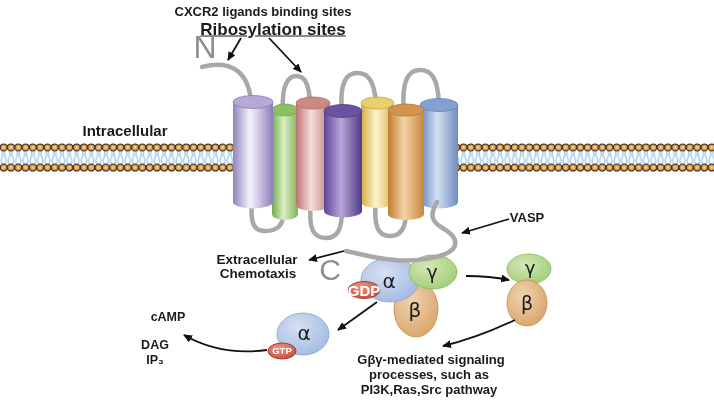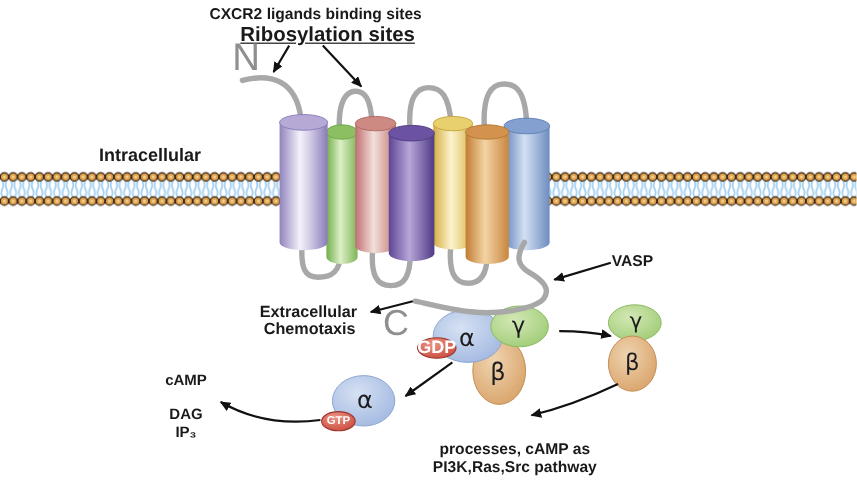--- a/index.html
+++ b/index.html
@@ -178,25 +178,26 @@
   <div class="terminus" style="left:205px; top:47px; font-size:32px;">N</div>
   <div class="terminus" style="left:330px; top:270px; font-size:30px;">C</div>
 
   <div class="lbl" style="left:125px; top:130px; font-size:15px;">Intracellular</div>
 
   <div class="lbl" style="left:527px; top:217px; font-size:13px;">VASP</div>
 
   <div class="lbl" style="left:257px; top:260px; font-size:13.5px;">Extracellular</div>
   <div class="lbl" style="left:258px; top:274px; font-size:13.5px;">Chemotaxis</div>
 
-  <div class="lbl" style="left:155px; top:317px; font-size:12.5px;">cAMP</div>
+  <div class="lbl" style="left:168px; top:317px; font-size:12.5px;">cAMP</div>
   <div class="lbl" style="left:155px; top:331px; font-size:12.5px;margin-top:29px;">IP₃</div>
   <div class="lbl" style="left:155px; top:345px; font-size:12.5px;">DAG</div>
 
-  <div class="lbl" style="left:429px; top:374px; font-size:13px;">processes, cAMP as</div>
+  <div class="lbl" style="left:431px; top:359px; font-size:13px;">Gβγ-mediated signaling</div>
+  <div class="lbl" style="left:429px; top:374px; font-size:13px;">processes, such as</div>
   <div class="lbl" style="left:429px; top:389px; font-size:13px;text-align:center;">PI3K,Ras,Src pathway</div>
 
   <div class="greek" style="left:389px; top:281px; font-size:20px;">α</div>
   <div class="greek" style="left:432px; top:272px; font-size:19px;">γ</div>
   <div class="greek" style="left:415px; top:310px; font-size:20px;">β</div>
   <div class="greek" style="left:530px; top:268px; font-size:18px;">γ</div>
   <div class="greek" style="left:527px; top:303px; font-size:19px;">β</div>
   <div class="greek" style="left:304px; top:333px; font-size:20px;">α</div>
 
   <div class="nucleotide" style="left:364px; top:290px; font-size:15px;">GDP</div>

